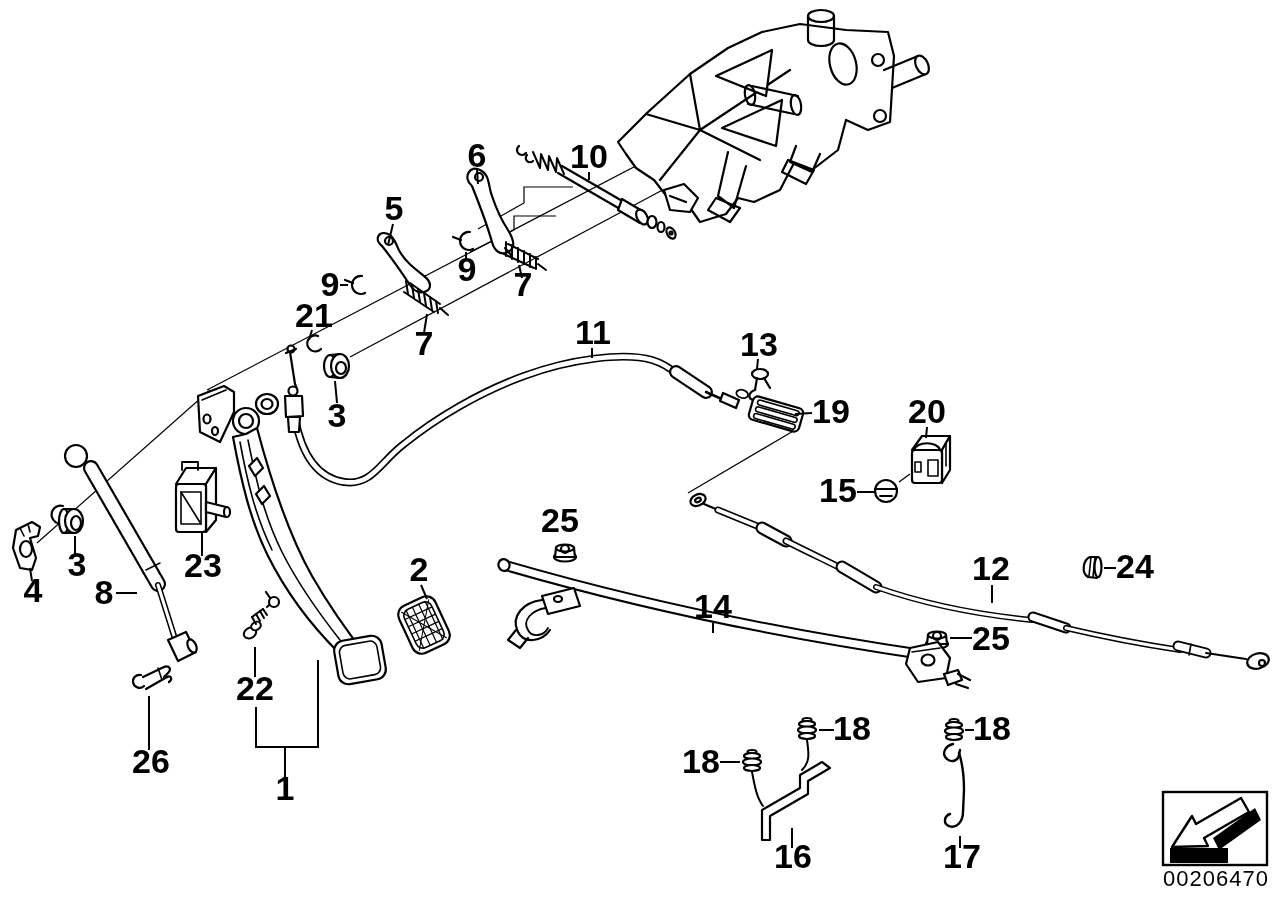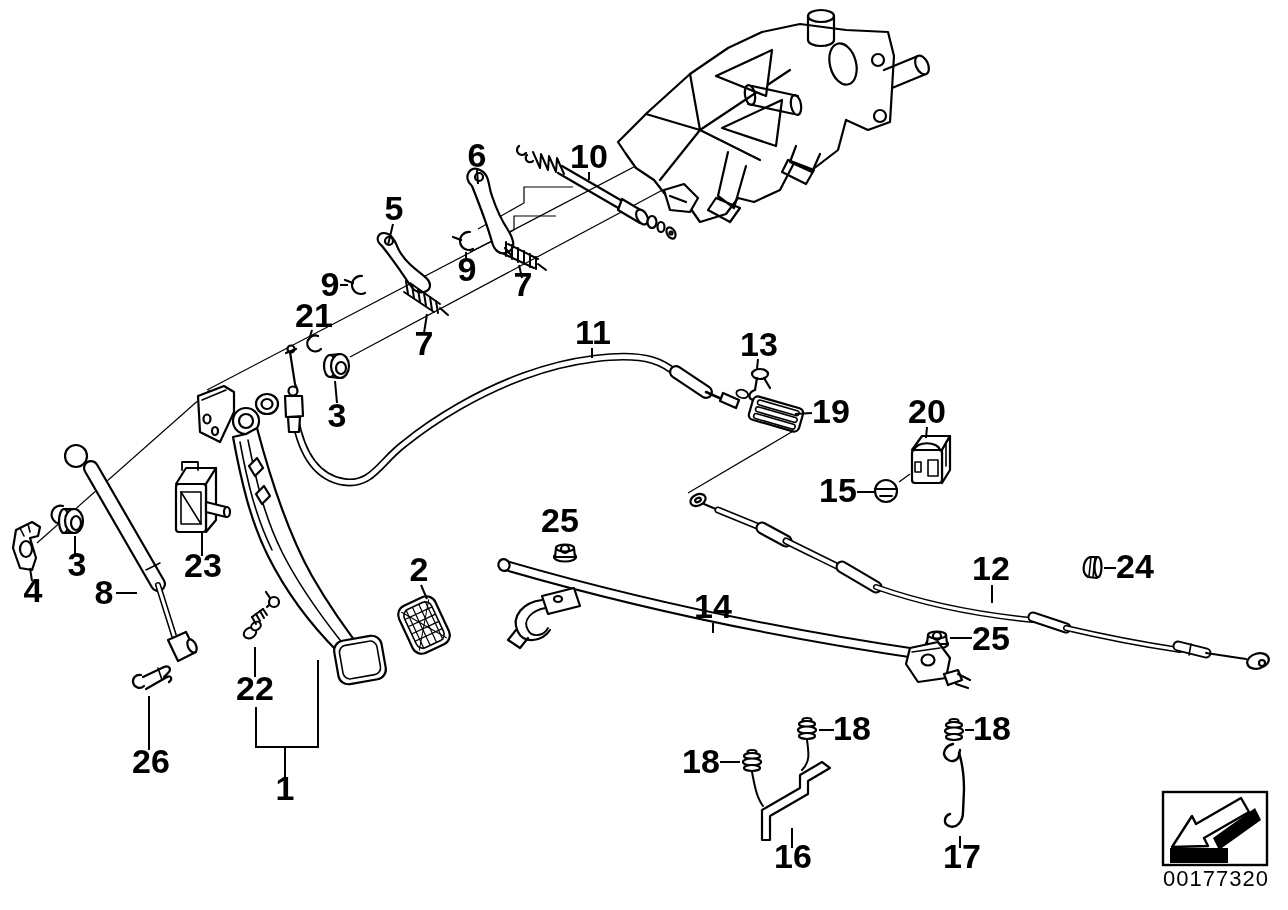--- a/index.html
+++ b/index.html
@@ -386,14 +386,14 @@
   <g>
     <rect x="1163" y="792" width="104" height="73" fill="#fff" stroke="#000" stroke-width="2.4"></rect>
     <g>
       <polygon points="1170,848 1228,848 1228,863 1170,863" fill="#000"></polygon>
       <polygon points="1213,838 1255,808 1261,820 1219,850" fill="#000"></polygon>
       <polygon points="1241,798 1196,824 1192,816 1172,847 1208,846 1204,838 1249,812" fill="#fff" stroke="#000" stroke-width="2.4" stroke-linejoin="round"></polygon>
     </g>
   </g>
 </svg>
 
-<div id="ref-code">00177320</div>
+<div id="ref-code">00206470</div>
 </div>
 
 </body></html>

